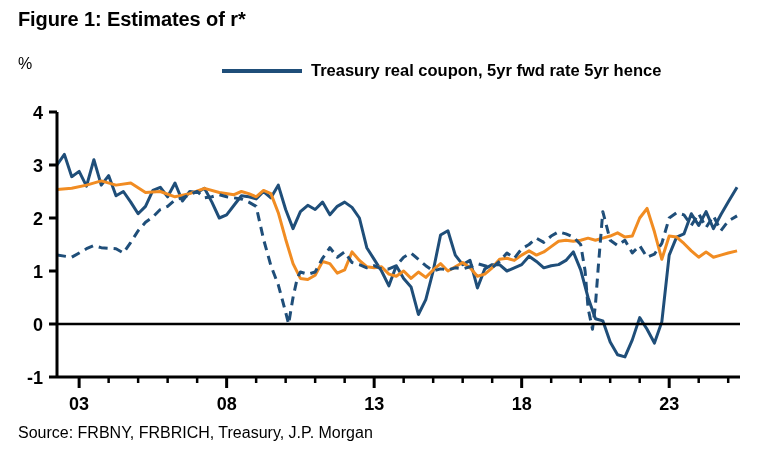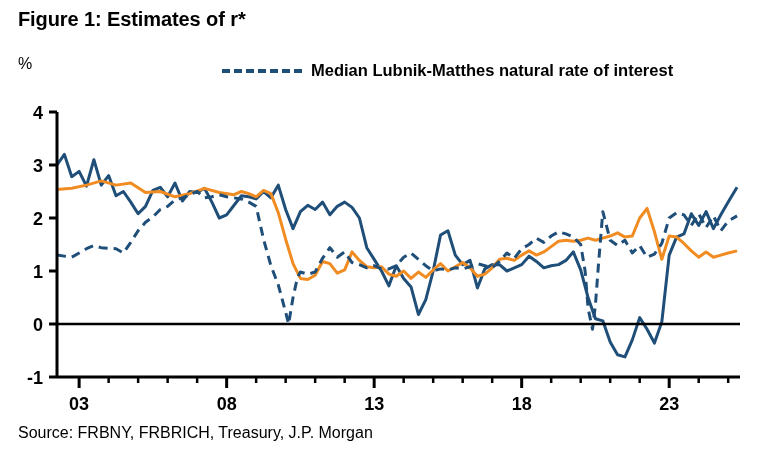--- a/index.html
+++ b/index.html
@@ -104,24 +104,24 @@
 <body>
 
 <div id="figure-root">
 
   <div id="chart-title">Figure 1: Estimates of r*</div>
 
   <div id="y-axis-unit">%</div>
 
   <div id="legend">
     <div class="legend-row">
-      <span class="legend-swatch dashed-navy">
+      <span class="legend-swatch solid-navy">
           <span class="bar"></span>
         </span>
-      <span class="legend-label">Median Lubnik-Matthes natural rate of interest</span>
+      <span class="legend-label">Treasury real coupon, 5yr fwd rate 5yr hence</span>
     </div>
   </div>
 
   <svg id="plot-svg" width="767" height="462">
     <g id="series-layer">
         <path d="M57.00 165.00 L64.38 154.40 L71.75 176.66 L79.13 171.36 L86.50 186.20 L93.88 159.70 L101.25 185.14 L108.63 175.60 L116.01 195.74 L123.38 191.50 L130.76 202.10 L138.13 213.76 L145.51 206.34 L152.89 190.44 L160.26 187.26 L167.64 196.80 L175.01 183.02 L182.39 201.04 L189.76 191.50 L197.14 192.56 L204.52 188.32 L211.89 202.10 L219.27 218.00 L226.64 214.82 L234.02 205.28 L241.40 195.74 L248.77 196.80 L256.15 198.92 L263.52 191.50 L270.90 197.86 L278.27 185.14 L285.65 209.52 L293.03 228.60 L300.40 211.64 L307.78 205.28 L315.15 209.52 L322.53 202.10 L329.90 214.82 L337.28 206.34 L344.66 202.10 L352.03 207.40 L359.41 218.00 L366.78 247.68 L374.16 259.34 L381.54 271.00 L388.91 285.84 L396.29 265.70 L403.66 278.42 L411.04 286.90 L418.41 314.46 L425.79 299.62 L433.17 271.00 L440.54 234.96 L447.92 230.72 L455.29 255.10 L462.67 264.64 L470.05 260.40 L477.42 287.96 L484.80 268.88 L492.17 264.64 L499.55 264.64 L506.92 271.00 L514.30 267.82 L521.68 264.64 L529.05 256.16 L536.43 261.46 L543.80 267.82 L551.18 265.70 L558.56 264.64 L565.93 260.40 L573.31 251.92 L580.68 269.94 L588.06 297.50 L595.43 318.70 L602.81 320.82 L610.19 342.02 L617.56 354.74 L624.94 356.86 L632.31 339.90 L639.69 317.64 L647.06 329.30 L654.44 343.08 L661.82 321.88 L669.19 255.10 L676.57 237.08 L683.94 233.90 L691.32 213.76 L698.70 225.42 L706.07 211.64 L713.45 228.60 L720.82 214.82 L728.20 202.10 L737.05 187.26" fill="none" stroke="#1F4E79" stroke-width="3" stroke-linejoin="round" stroke-linecap="butt"></path>
         <path d="M57.00 189.38 L71.75 188.32 L86.50 185.14 L101.25 180.90 L116.01 185.14 L130.76 183.02 L145.51 192.56 L160.26 191.50 L175.01 196.80 L189.76 193.62 L204.52 188.32 L219.27 192.56 L234.02 194.68 L241.40 191.50 L248.77 193.62 L256.15 196.80 L263.52 190.44 L270.90 193.62 L278.27 212.70 L285.65 239.20 L293.03 263.58 L300.40 278.42 L307.78 279.48 L315.15 275.24 L322.53 261.46 L329.90 263.58 L337.28 273.12 L344.66 269.94 L352.03 251.92 L359.41 260.40 L366.78 266.76 L374.16 267.82 L381.54 266.76 L388.91 274.18 L396.29 276.30 L403.66 271.00 L411.04 278.42 L418.41 272.06 L425.79 277.36 L433.17 269.94 L440.54 263.58 L447.92 271.00 L455.29 266.76 L462.67 262.52 L470.05 267.82 L477.42 276.30 L484.80 274.18 L492.17 267.82 L499.55 259.34 L506.92 258.28 L514.30 260.40 L521.68 255.10 L529.05 250.86 L536.43 255.10 L543.80 251.92 L551.18 246.62 L558.56 241.32 L565.93 240.26 L573.31 241.32 L580.68 240.26 L588.06 238.14 L595.43 240.26 L602.81 238.14 L610.19 236.02 L617.56 232.84 L624.94 237.08 L632.31 236.02 L639.69 218.00 L647.06 208.46 L654.44 231.78 L661.82 259.34 L669.19 236.02 L676.57 237.08 L683.94 243.44 L691.32 250.86 L698.70 257.22 L706.07 251.92 L713.45 257.22 L720.82 255.10 L728.20 252.98 L737.05 250.86" fill="none" stroke="#F18C22" stroke-width="3" stroke-linejoin="round" stroke-linecap="butt"></path>
         <path d="M57.00 255.10 L71.75 257.22 L86.50 248.74 L93.88 245.56 L101.25 247.68 L116.01 248.74 L123.38 252.98 L130.76 242.38 L138.13 230.72 L145.51 222.24 L152.89 216.94 L160.26 209.52 L167.64 206.34 L175.01 199.98 L182.39 197.86 L189.76 194.68 L197.14 191.50 L204.52 197.86 L211.89 196.80 L219.27 194.68 L226.64 196.80 L234.02 197.86 L241.40 198.92 L248.77 202.10 L256.15 206.34 L263.52 239.20 L270.90 265.70 L278.27 284.78 L285.65 312.34 L288.60 324.00 L293.03 297.50 L297.45 277.36 L300.40 272.06 L307.78 274.18 L315.15 272.06 L322.53 258.28 L329.90 247.68 L337.28 257.22 L344.66 251.92 L352.03 262.52 L359.41 264.64 L366.78 267.82 L374.16 265.70 L381.54 268.88 L388.91 268.88 L396.29 265.70 L403.66 257.22 L411.04 252.98 L418.41 259.34 L425.79 265.70 L433.17 271.00 L440.54 268.88 L447.92 269.94 L455.29 267.82 L462.67 268.88 L470.05 266.76 L477.42 263.58 L484.80 265.70 L492.17 267.82 L499.55 261.46 L506.92 252.98 L514.30 258.28 L521.68 248.74 L529.05 244.50 L536.43 238.14 L543.80 242.38 L551.18 236.02 L558.56 231.78 L565.93 233.90 L573.31 237.08 L580.68 244.50 L585.11 271.00 L588.06 308.10 L592.48 329.30 L595.43 304.92 L598.38 265.70 L602.81 211.64 L610.19 240.26 L617.56 245.56 L624.94 240.26 L632.31 252.98 L639.69 245.56 L647.06 257.22 L654.44 254.04 L661.82 243.44 L669.19 218.00 L676.57 212.70 L683.94 214.82 L691.32 225.42 L698.70 213.76 L706.07 227.54 L713.45 215.88 L720.82 230.72 L728.20 221.18 L737.05 215.88" fill="none" stroke="#1F4E79" stroke-width="3" stroke-linejoin="round" stroke-linecap="butt" stroke-dasharray="9,6"></path>
       </g>
     <g id="axis-layer">

